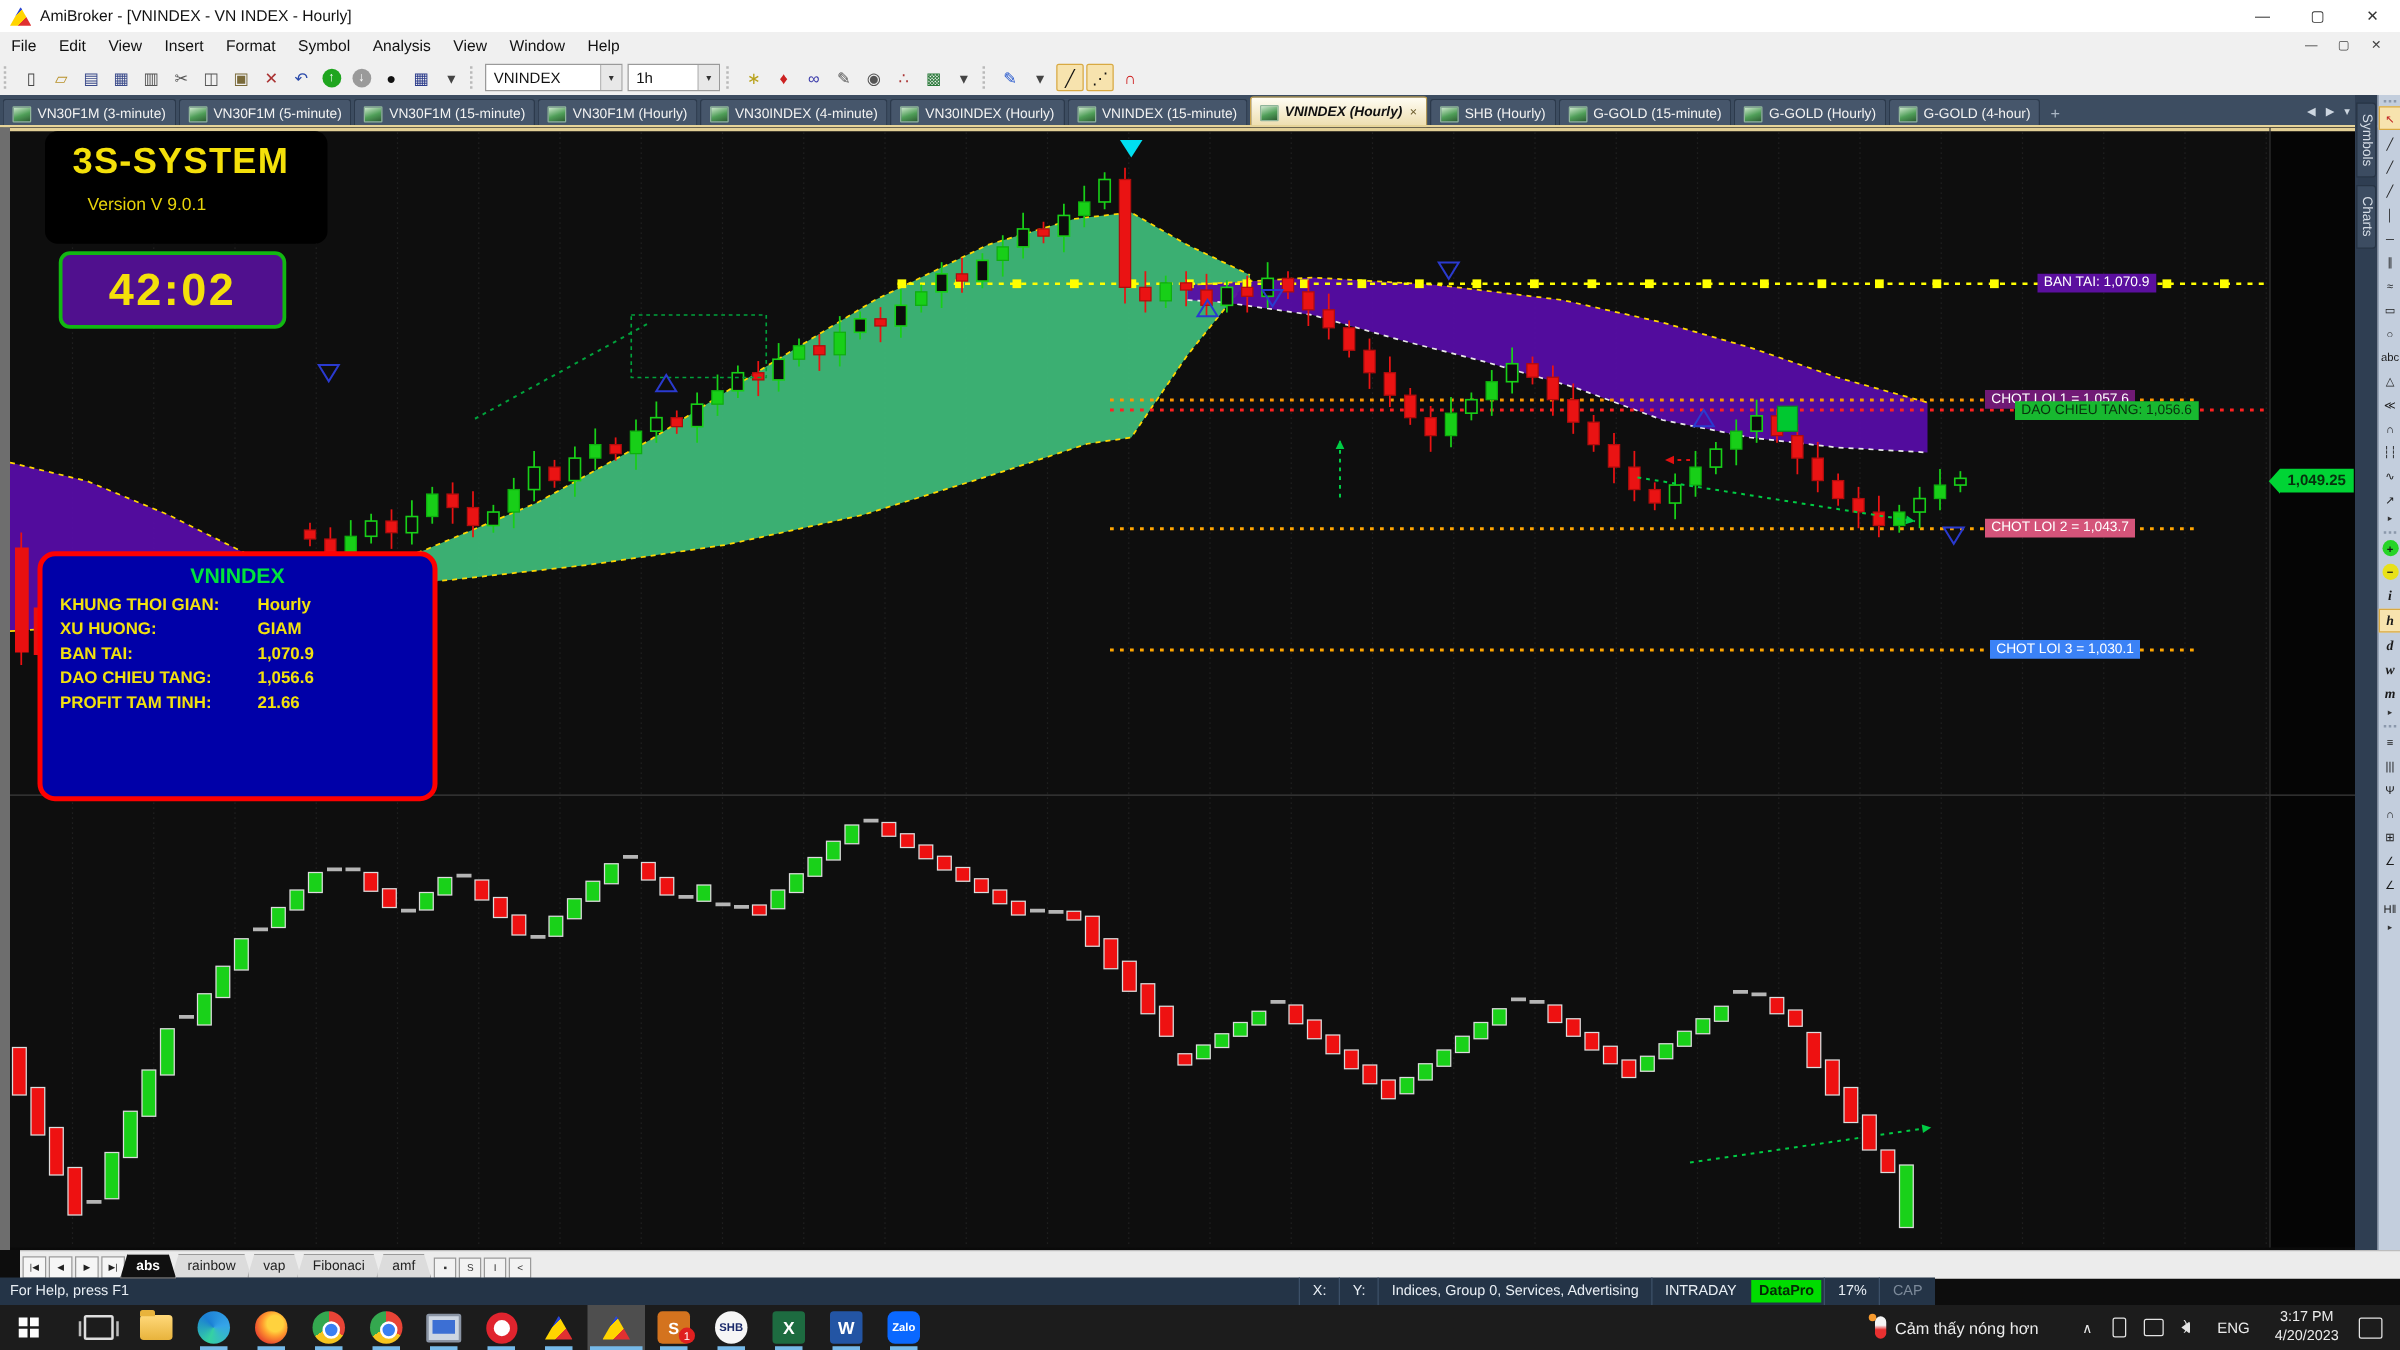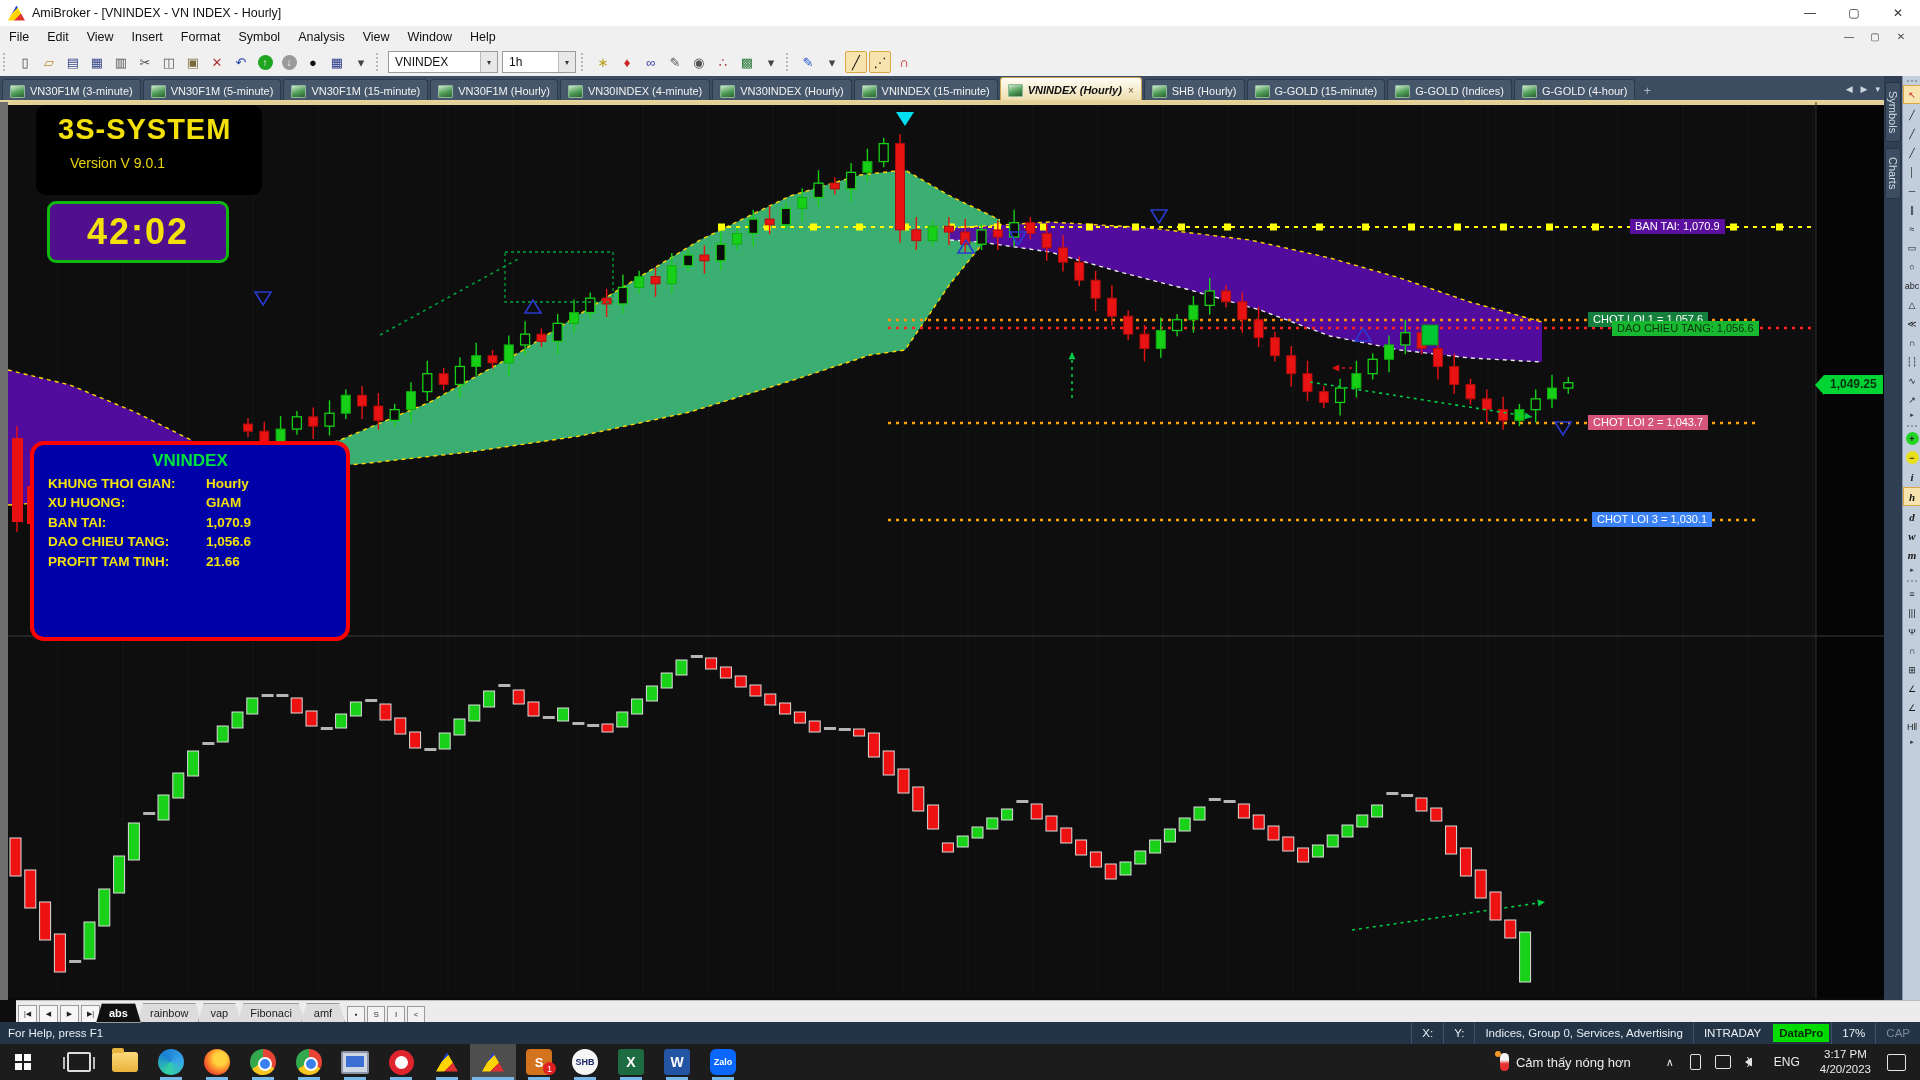--- a/index.html
+++ b/index.html
@@ -67,21 +67,21 @@
   .rtool.roundg span{width:13px;height:13px;border-radius:50%;display:flex;align-items:center;justify-content:center;font-size:9px;font-weight:bold;}
   .rtool .ital{font-family:"Liberation Serif",serif;font-style:italic;font-weight:bold;font-size:11px;}
   .rexp{font-size:7px;color:#333;margin:2px 0;}
   
   .sheetbar{position:absolute;left:16px;top:1000px;width:1920px;height:22px;background:#ececec;display:flex;align-items:flex-end;border-top:1px solid #bdbdbd;}
   .snav{width:17px;height:16px;border:1px solid #9a9a9a;background:#f6f6f6;margin-left:2px;font-size:7px;display:flex;align-items:center;justify-content:center;color:#222;}
   .stab{height:18px;padding:0 12px;display:flex;align-items:center;font-size:11px;color:#222;background:#dcdcdc;border:1px solid #9a9a9a;clip-path:polygon(6px 0,calc(100% - 6px) 0,100% 100%,0 100%);margin-left:-4px;}
   .stab.active{background:#101010;color:#fff;font-weight:bold;z-index:2;}
   .sbtn{width:16px;height:15px;border:1px solid #9a9a9a;background:#f2f2f2;margin-left:2px;font-size:8px;display:flex;align-items:center;justify-content:center;color:#333;}
   
-  .statusbar{position:absolute;left:0;top:1022px;width:1920px;height:22px;background:#243447;display:flex;align-items:center;}
+  .statusbar{position:absolute;left:0;top:1022px;width:1548px;height:22px;background:#243447;display:flex;align-items:center;}
   .status-left{color:#e8eef4;font-size:11.5px;padding-left:8px;flex:1;}
   .scell{color:#e8eef4;font-size:11.5px;padding:0 10px;border-left:1px solid #3c5068;line-height:22px;white-space:nowrap;}
   .scell.badge{background:#00dc00;color:#062806;font-weight:bold;margin:0 2px;border:none;line-height:16px;align-self:center;padding:1px 6px;}
   .scell.dim{color:#7c8a9a;}
   
   .taskbar{position:absolute;left:0;top:1044px;width:1920px;height:36px;background:#1c1c1c;display:flex;align-items:center;}
   .start{width:46px;height:36px;display:flex;align-items:center;justify-content:center;}
   .start .sq{display:grid;grid-template-columns:7px 7px;grid-template-rows:7px 7px;gap:1.5px;}
   .start .sq i{background:#fdfdfd;}
   .searchbox{width:480px;height:36px;background:#f4f4f4;border:1px solid #6a6a6a;display:flex;align-items:center;position:relative;overflow:hidden;}
@@ -297,21 +297,21 @@
       <div class="tab">
         <span class="ticon"></span>
         <span class="tlabel">SHB (Hourly)</span>
       </div>
       <div class="tab">
         <span class="ticon"></span>
         <span class="tlabel">G-GOLD (15-minute)</span>
       </div>
       <div class="tab">
         <span class="ticon"></span>
-        <span class="tlabel">G-GOLD (Indices)</span>
+        <span class="tlabel">G-GOLD (Hourly)</span>
       </div>
       <div class="tab">
         <span class="ticon"></span>
         <span class="tlabel">G-GOLD (4-hour)</span>
       </div>
       <span class="tab-plus">+</span>
       <div class="tab-navs">
         <span>◀</span>
         <span>▶</span>
         <span>▾</span>
@@ -712,21 +712,21 @@
         <span class="iv">1,056.6</span>
       </div>
     <div class="info-row">
         <span class="il">PROFIT TAM TINH:</span>
         <span class="iv">21.66</span>
       </div>
   </div>
 
   <div id="level-labels">
       <div class="lvl-label" style="left: 1630px; top: 219px; background: rgb(91, 15, 158); color: rgb(255, 255, 255);">BAN TAI: 1,070.9</div>
-      <div class="lvl-label" style="left: 1588px; top: 312px; background: #15803d; color: rgb(255, 255, 255); text-align: right;">CHOT LOI 1 = 1,057.6</div>
+      <div class="lvl-label" style="left: 1588px; top: 312px; background: #701a75; color: rgb(255, 255, 255); text-align: right;">CHOT LOI 1 = 1,057.6</div>
       <div class="lvl-label" style="left: 1612px; top: 321px; background: rgb(24, 184, 48); color: rgb(9, 50, 13);">DAO CHIEU TANG:  1,056.6</div>
       <div class="lvl-label" style="left: 1588px; top: 415px; background: rgb(212, 84, 122); color: rgb(255, 255, 255);">CHOT LOI 2 = 1,043.7</div>
       <div class="lvl-label" style="left: 1592px; top: 512px; background: #3b82f6; color: rgb(255, 255, 255);">CHOT LOI 3 = 1,030.1</div>
     </div>
   <div id="price-tag">1,049.25</div>
 
   <div class="right-strip" id="rightstrip">
       <div class="vtab">Symbols</div>
       <div class="vtab">Charts</div>
     </div>

